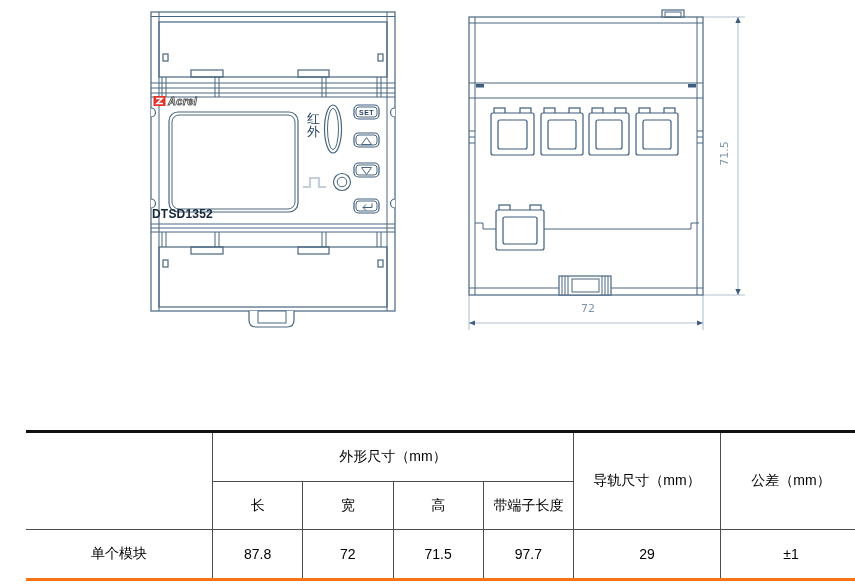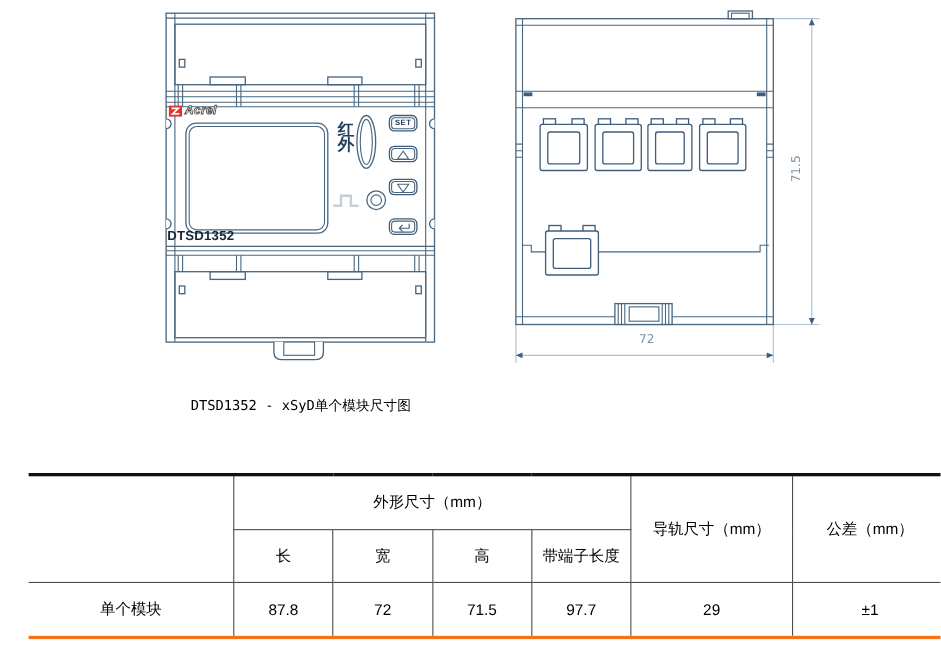--- a/index.html
+++ b/index.html
@@ -14,21 +14,21 @@
   .dk{fill:none;stroke:#3f5d7c;stroke-width:1.2;}
   .dkw{fill:#ffffff;stroke:#3f5d7c;stroke-width:1.2;}
   .lt{fill:none;stroke:#b3c2d2;stroke-width:1.1;}
   .pulse{fill:none;stroke:#c3cfda;stroke-width:2.2;}
   .arrow{fill:#3f5d7c;stroke:none;}
   .mark{fill:#3f5d7c;stroke:none;}
   
   .acrel{display:flex;align-items:center;gap:2px;}
   .acrel .brand{font-size:11px;font-weight:bold;font-style:italic;color:#fff;
     -webkit-text-stroke:0.8px #4a4a4a;letter-spacing:.3px;line-height:11px;}
-  .irlabel{width:13px;font-size:15px;font-weight:bold;color:#24405f;line-height:13px;
+  .irlabel{width:13px;font-size:13px;font-weight:normal;color:#24405f;line-height:13px;
     word-break:break-all;text-align:center;}
   .setlabel{width:25px;height:14px;display:flex;align-items:center;justify-content:center;
     font-size:7px;font-weight:bold;color:#24405f;letter-spacing:.4px;}
   .model{font-size:12px;font-weight:bold;color:#17273a;letter-spacing:.2px;}
   .dimtxt{font-size:11px;color:#7e94aa;font-family:"DejaVu Sans",sans-serif;}
   .dim-h{left:693px;top:147px;width:30px;text-align:center;transform:rotate(-90deg);}
   .dim-w{left:556px;top:302px;width:32px;text-align:center;}
   .caption{top:361px;font-size:12.5px;color:#000;text-align:center;
     font-family:"DejaVu Sans Mono","DejaVu Sans",monospace;}
   .cap-left{left:130px;width:255px;}
@@ -151,21 +151,20 @@
   <div class="abs acrel" style="left:137px;top:95px;">
     <svg width="13" height="12" viewBox="0 0 13 12">
       <rect x="0.5" y="1" width="12" height="10" fill="#e2342b"></rect>
       <polyline points="3,3.5 9,3.5 4,8.5 10,8.5" fill="none" stroke="#ffffff" stroke-width="1.6"></polyline>
     </svg>
     <span class="brand">Acrel</span>
   </div>
   <div class="abs irlabel" style="left:291px;top:112px;">红外</div>
   <div class="abs setlabel" style="left:338px;top:105px;">SET</div>
   <div class="abs model" style="left:136px;top:207px;">DTSD1352</div>
-  <div class="abs caption cap-left">DTSD1352 - xSyD单个模块尺寸图</div>
 
   <svg class="abs" style="left:445px;top:3px;" width="300" height="335" viewBox="0 0 300 335">
     <g>
       <line x1="242" y1="14" x2="284" y2="14" class="lt"></line>
       <line x1="242" y1="292" x2="284" y2="292" class="lt"></line>
       <line x1="277" y1="14" x2="277" y2="292" class="lt"></line>
       <polygon points="277,14 274.3,20 279.7,20" class="arrow"></polygon>
       <polygon points="277,292 274.3,286 279.7,286" class="arrow"></polygon>
       <line x1="8" y1="292" x2="8" y2="327" class="lt"></line>
       <line x1="242" y1="292" x2="242" y2="327" class="lt"></line>

